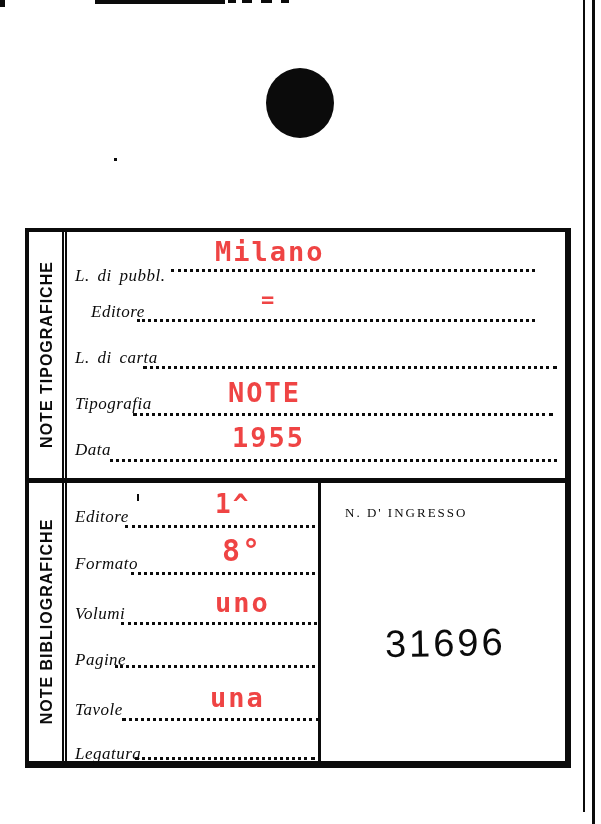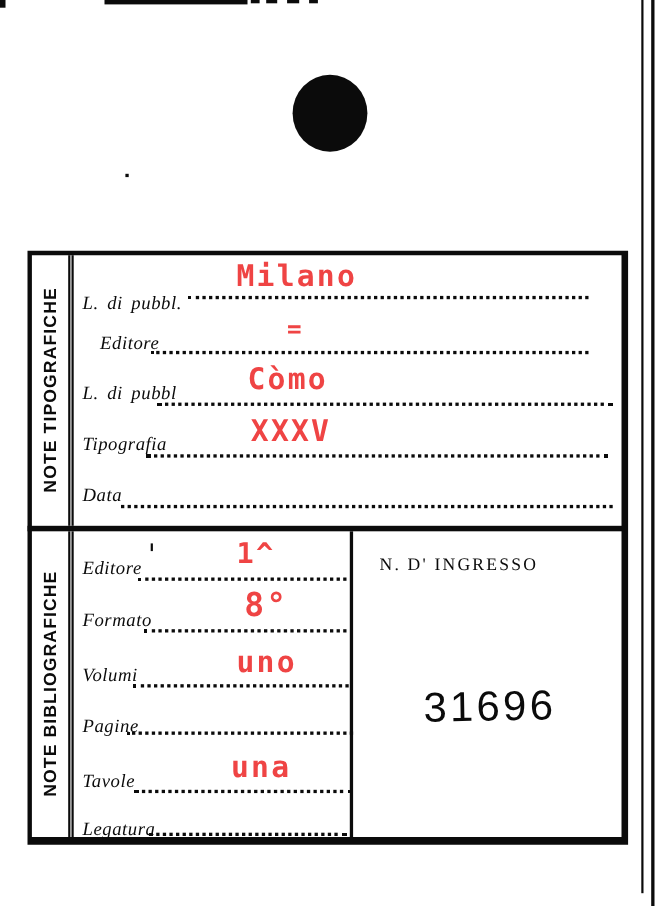--- a/index.html
+++ b/index.html
@@ -31,21 +31,21 @@
     position:absolute;font-style:italic;font-size:17px;letter-spacing:0.5px;
     word-spacing:3px;white-space:nowrap;color:#0b0b0b;
   }
   .dots{position:absolute;height:0;border-bottom:3px dotted #0b0b0b;}
   .typed{
     position:absolute;font-family:"DejaVu Sans Mono",monospace;font-weight:bold;
     font-size:27px;letter-spacing:2px;white-space:nowrap;color:#ef4444;z-index:3;
   }
   .ingresso-label{
     position:absolute;left:316px;top:273px;font-family:"Liberation Serif",serif;
-    font-size:16px;letter-spacing:2px;white-space:nowrap;color:#0b0b0b;
+    font-size:13px;letter-spacing:2px;white-space:nowrap;color:#0b0b0b;
   }
   .ingresso-value{
     position:absolute;left:356px;top:390px;font-family:"Liberation Sans",sans-serif;
     font-size:38px;letter-spacing:3px;white-space:nowrap;color:#0b0b0b;transform:rotate(-1deg);
   }
 </style>
 </head>
 <body>
 
 <div class="page">
@@ -77,29 +77,29 @@
     <div class="divider-v"></div>
 
     <span class="flabel" style="left:46px;top:13px;margin-top:21px;">L. di pubbl.</span>
     <span class="typed" style="left:186px;top:4px;">Milano</span>
     <div class="dots" style="left:142px;top:37px;width:364px;"></div>
 
     <span class="flabel" style="left:62px;top:70px;">Editore</span>
     <span class="typed" style="left:232px;top:55px;font-size:22px;">=</span>
     <div class="dots" style="left:108px;top:87px;width:398px;"></div>
 
-    <span class="flabel" style="left:46px;top:116px;">L. di pubbl</span>
-    <span class="typed" style="left:196px;top:98px;">Còmo</span>
+    <span class="flabel" style="left:46px;top:116px;">L. di carta</span>
     <div class="dots" style="left:114px;top:134px;width:414px;"></div>
 
     <span class="flabel" style="left:46px;top:162px;">Tipografia</span>
-    <span class="typed" style="left:199px;top:145px;">XXXV</span>
+    <span class="typed" style="left:199px;top:145px;">NOTE</span>
     <div class="dots" style="left:104px;top:181px;width:420px;"></div>
 
     <span class="flabel" style="left:46px;top:208px;">Data</span>
+    <span class="typed" style="left:203px;top:190px;">1955</span>
     <div class="dots" style="left:81px;top:227px;width:447px;"></div>
 
     <span class="flabel" style="left:46px;top:275px;">Editore</span>
     <span class="typed" style="left:186px;top:257px;font-size:26px;">1^</span>
     <div class="dots" style="left:96px;top:293px;width:190px;"></div>
 
     <span class="flabel" style="left:46px;top:322px;">Formato</span>
     <span class="typed" style="left:193px;top:301px;font-size:30px;">8°</span>
     <div class="dots" style="left:102px;top:340px;width:184px;"></div>
 

